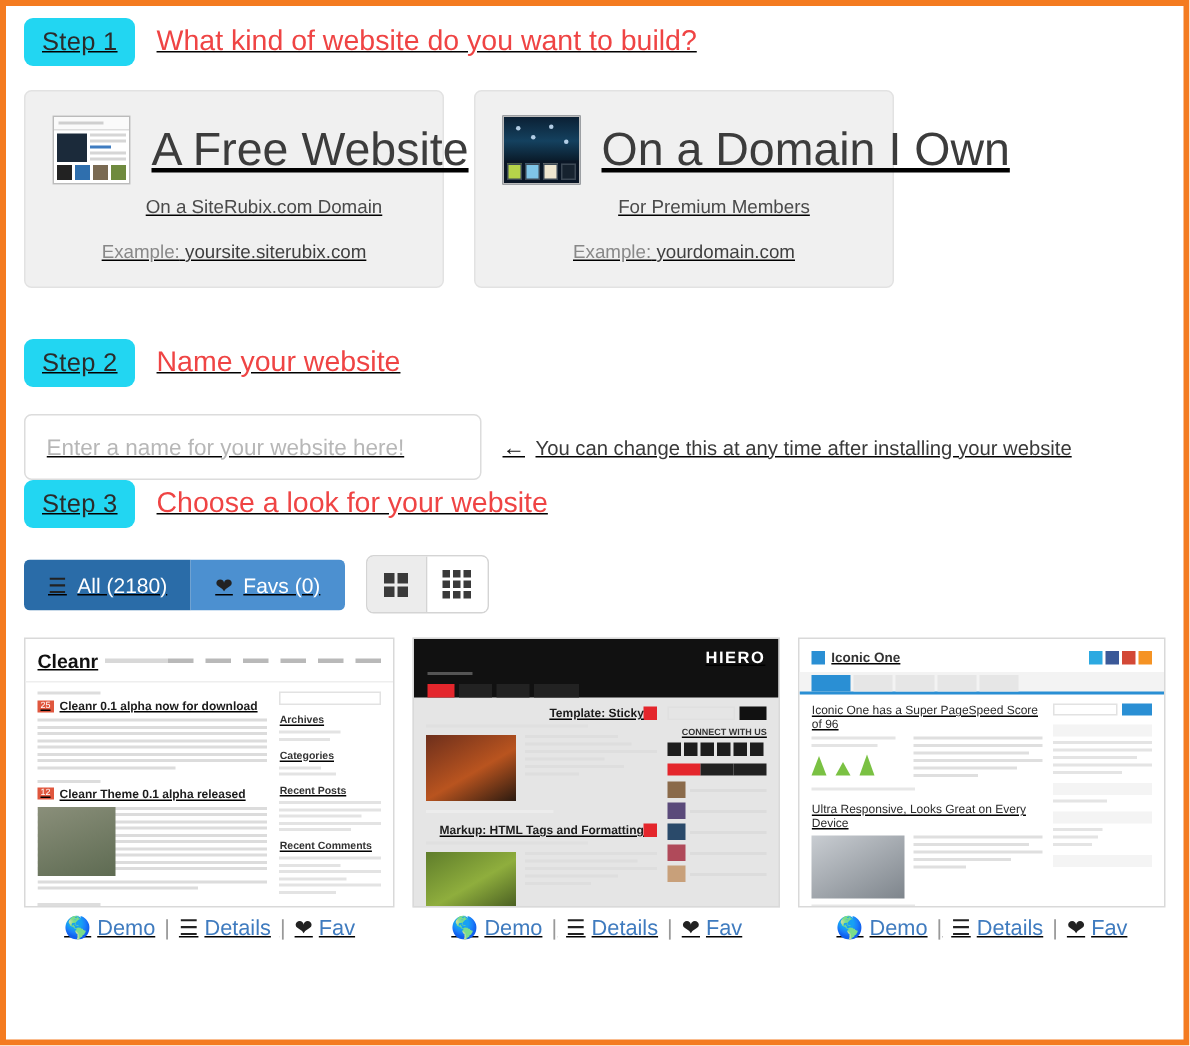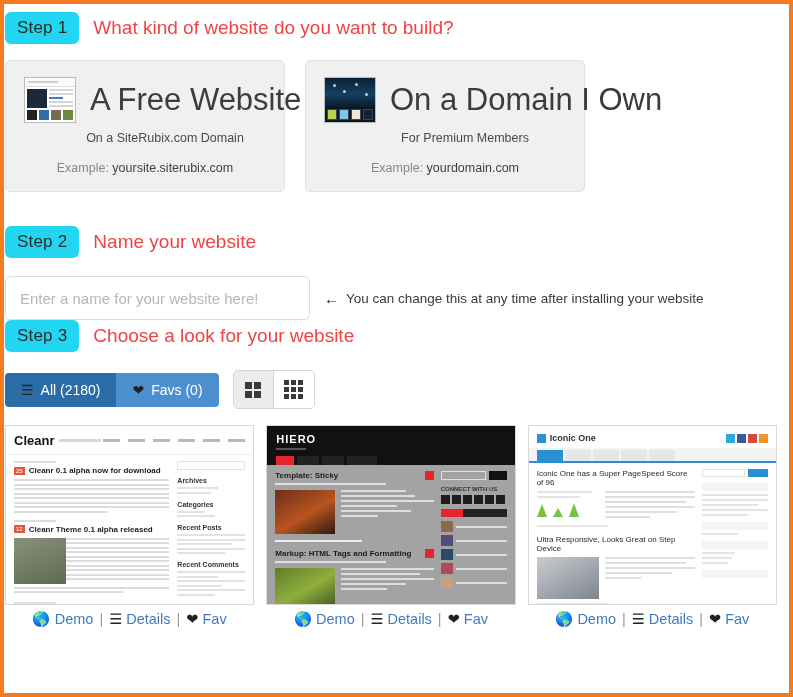--- a/index.html
+++ b/index.html
@@ -10,21 +10,21 @@
     font-family: "Liberation Sans", sans-serif;
     overflow: hidden;
   }
   #page {
     position: relative;
     width: 793px; height: 697px;
     border: 4px solid #f47b20;
     background: #ffffff;
     overflow: hidden;
   }
-  .inner { padding: 8px 12px 0 1px; position: relative; height: 100%; }
+  .inner { padding: 8px 12px 0 12px; position: relative; height: 100%; text-decoration: underline; }
 
   
   .step-row { display:flex; align-items:center; }
   .step-badge {
     background:#22d6f2;
     color:#2b2b2b;
     font-size:17px;
     border-radius:6px;
     padding:7px 12px 8px 12px;
     line-height:1;
@@ -140,21 +140,21 @@
   .t1-htxt { font-weight:bold; font-size:8px; color:#1c1c1c; font-family:"Liberation Sans",sans-serif; white-space:nowrap;}
   .t1-p i { display:block; height:2px; background:#dcdcdc; margin-bottom:2.5px;}
   .t1-img { width:52px; height:46px; background:linear-gradient(160deg,#8a8f7a,#5e6b52); float:left; margin:0 5px 3px 0;}
   .t1-side { width:68px; }
   .t1-sbox { margin-bottom:7px; }
   .t1-stitle { font-size:7px; font-weight:bold; color:#333; font-family:"Liberation Sans",sans-serif; margin-bottom:3px;}
   .t1-sline { height:2px; background:#e3e3e3; margin-bottom:2.5px;}
   .t1-search { height:9px; border:1px solid #e2e2e2; margin-bottom:7px; position:relative;}
 
   
-  .t2 { background:#a3a3a3; }
+  .t2 { background:#e5e5e5;text-align:right; }
   .t2-top { background:#111; padding:7px 9px 0 9px; }
   .t2-logo { color:#fff; font-family:"Liberation Sans",sans-serif; font-weight:bold; font-size:11px; letter-spacing:1px;}
   .t2-sub { width:30px; height:2px; background:#555; margin-top:3px;}
   .t2-nav { display:flex; gap:3px; margin-top:6px;}
   .t2-nav i { height:9px; width:22px; background:#222; display:block;}
   .t2-nav i.red { background:#e4262c; width:18px;}
   .t2-body { display:flex; padding:6px 8px; gap:7px;}
   .t2-main { flex:1;}
   .t2-h { font-family:"Liberation Sans",sans-serif; font-weight:bold; font-size:8px; color:#1c1c1c;}
   .t2-sub2 { height:2px; background:#e0e0e0; width:70%; margin:3px 0 5px 0;}
@@ -575,21 +575,21 @@
                 <span class="t3-lines">
                     <i></i>
                     <i></i>
                     <i style="width:90%"></i>
                     <i></i>
                     <i style="width:80%"></i>
                     <i style="width:50%"></i>
                   </span>
               </div>
               <div class="t3-meta"></div>
-              <div class="t3-h">Ultra Responsive, Looks Great on Step Device</div>
+              <div class="t3-h">Ultra Responsive, Looks Great on Every Device</div>
               <div class="t3-row">
                 <span class="t3-img"></span>
                 <span class="t3-lines">
                     <i></i>
                     <i style="width:90%"></i>
                     <i></i>
                     <i style="width:75%"></i>
                     <i style="width:40%"></i>
                   </span>
               </div>

